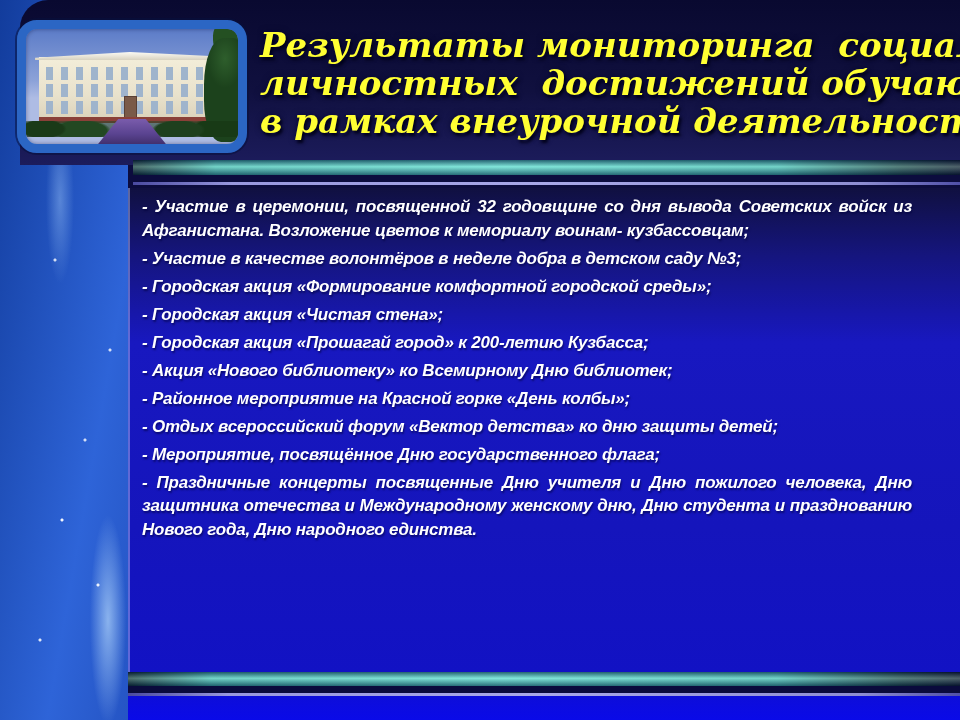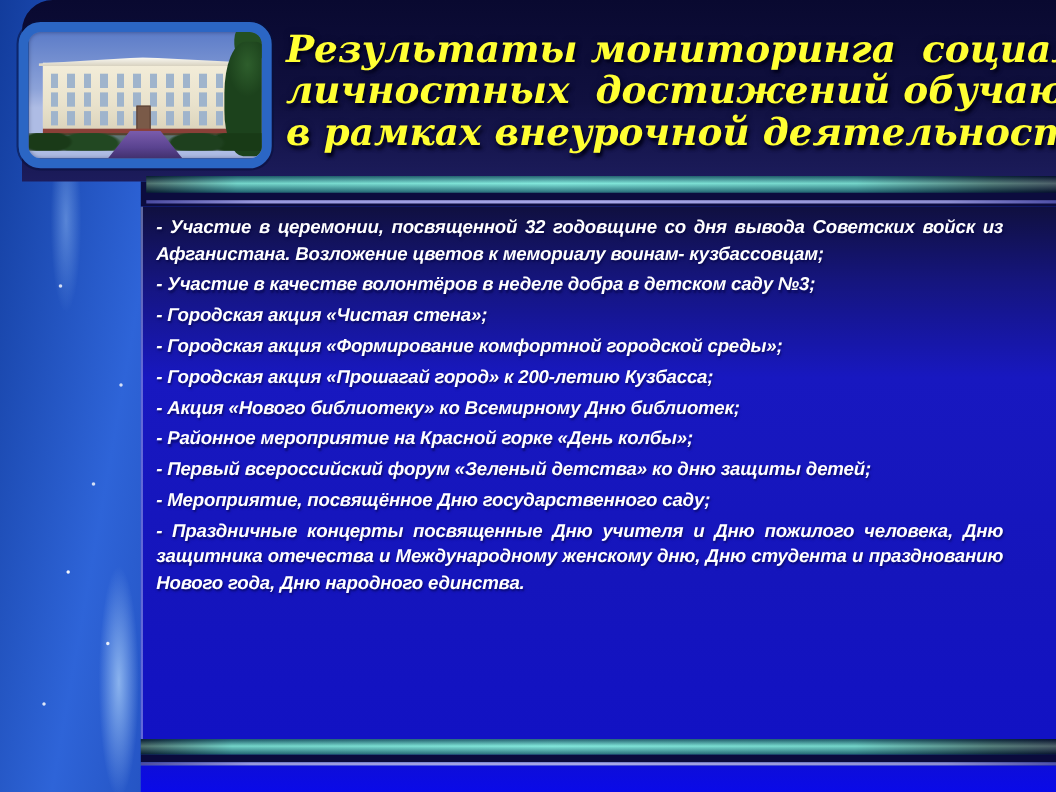--- a/index.html
+++ b/index.html
@@ -166,27 +166,27 @@
     <div class="title-line">в рамках внеурочной деятельности</div>
   </div>
 
   <div id="teal-bar-top" class="teal-bar"></div>
   <div id="lav-line-top" class="lav-line"></div>
 
   <div id="content-box">
 
   <div class="bullet">- Участие в церемонии, посвященной 32 годовщине со дня вывода Советских войск из Афганистана. Возложение цветов к мемориалу воинам- кузбассовцам;</div>
       <div class="bullet">- Участие в качестве волонтёров в неделе добра в детском саду №3;</div>
+      <div class="bullet">- Городская акция «Формирование комфортной городской среды»;</div>
       <div class="bullet">- Городская акция «Чистая стена»;</div>
-      <div class="bullet">- Городская акция «Формирование комфортной городской среды»;</div>
       <div class="bullet">- Городская акция «Прошагай город» к 200-летию Кузбасса;</div>
       <div class="bullet">- Акция «Нового библиотеку» ко Всемирному Дню библиотек;</div>
       <div class="bullet">- Районное мероприятие на Красной горке «День колбы»;</div>
-      <div class="bullet">- Первый всероссийский форум «Зеленый детства» ко дню защиты детей;</div>
-      <div class="bullet">- Мероприятие, посвящённое Дню государственного саду;</div>
+      <div class="bullet">- Отдых всероссийский форум «Вектор детства» ко дню защиты детей;</div>
+      <div class="bullet">- Мероприятие, посвящённое Дню государственного флага;</div>
       <div class="bullet">- Праздничные концерты посвященные Дню учителя и Дню пожилого человека, Дню защитника отечества и Международному женскому дню, Дню студента и празднованию Нового года, Дню народного единства.</div>
     </div>
 
   <div id="teal-bar-bottom" class="teal-bar"></div>
   <div id="navy-gap-bottom"></div>
   <div id="lav-line-bottom" class="lav-line"></div>
   <div id="bottom-strip"></div>
 
 </div>
 

